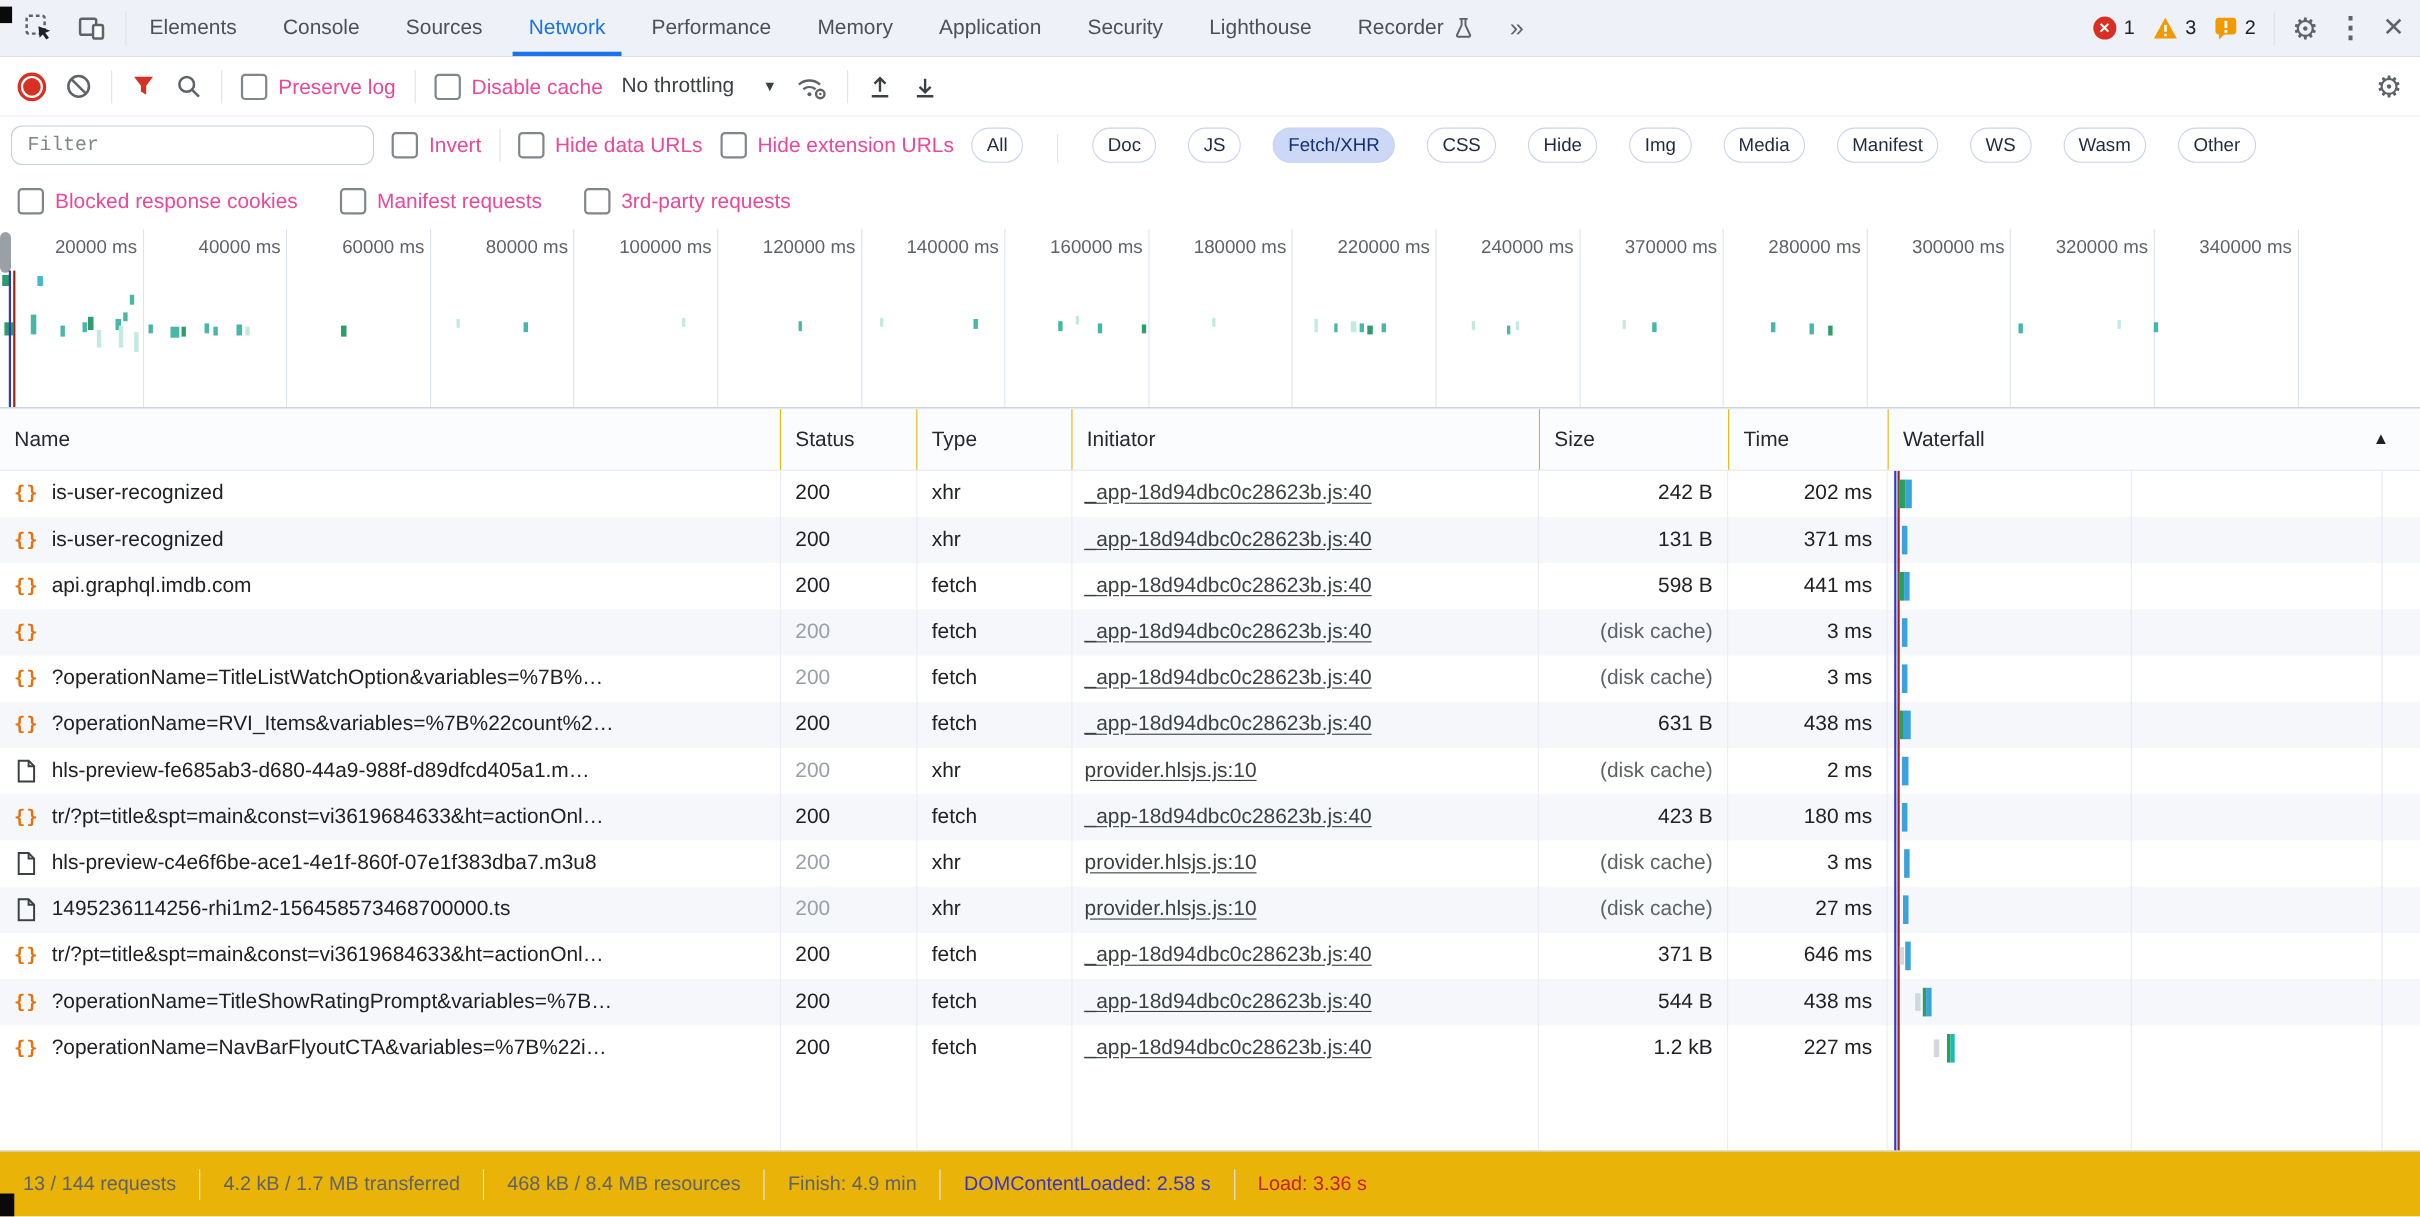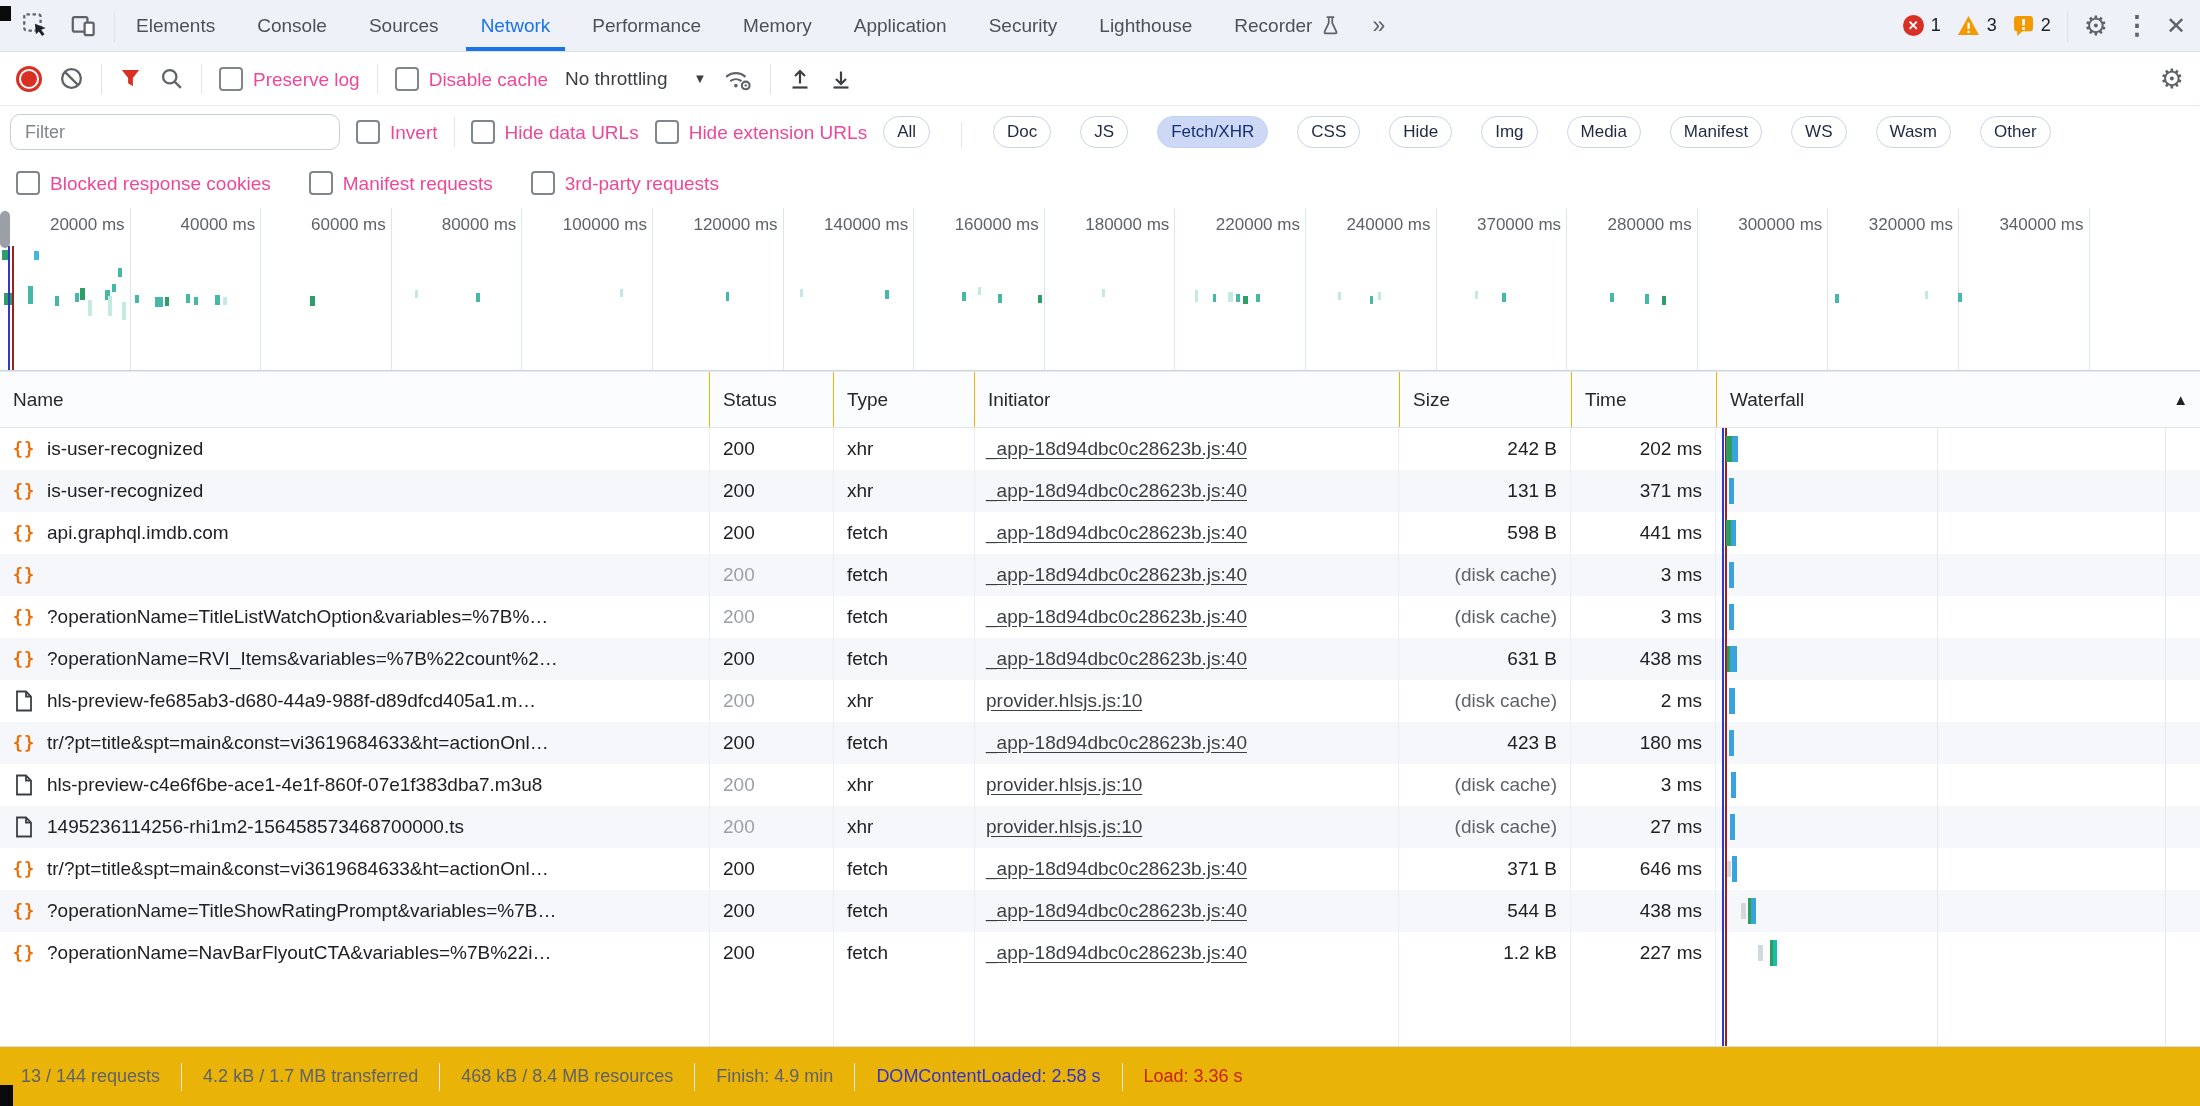--- a/index.html
+++ b/index.html
@@ -32,40 +32,40 @@
   .rec{width:20px;height:20px;border-radius:50%;border:3px solid #d93025;position:relative}
   .rec::after{content:"";position:absolute;inset:2px;border-radius:50%;background:#d93025}
   .vsep{width:1px;height:30px;background:#dfe3ec}
   .ckrow{display:flex;align-items:flex-end;gap:10px;font-size:19px;color:#ec4899;white-space:nowrap}
   .ckbox{width:20px;height:20px;border:2px solid #80868b;border-radius:4px;background:#fff;flex:none}
   .throttle{display:flex;align-items:center;gap:26px;font-size:19px;color:#3c4043}
   .caret{font-size:13px;color:#3c4043}
   .tool-gear-right{margin-left:auto}
   
   .filterbar{top:106px;height:52px;background:#fff;display:flex;align-items:center;gap:16px;padding:0 10px}
-  .filter-input{width:300px;height:34px;border:1px solid #c6cddc;border-radius:10px;padding:0 14px;font-size:18px;color:#a21caf;outline:none;font-family:Liberation Sans, sans-serif}
+  .filter-input{width:300px;height:34px;border:1px solid #c6cddc;border-radius:10px;padding:0 14px;font-size:18px;color:#a21caf;outline:none;font-family:Liberation Mono, monospace}
   .filter-input::placeholder{color:#80868b}
   .chips{display:flex;align-items:flex-end;gap:29px;flex-wrap:nowrap}
   .chip{border:1px solid #ccd4ea;border-radius:17px;padding:5px 13px;font-size:17px;color:#1f2940;white-space:nowrap;background:#fff}
   .chip.sel{background:#ccd8f6;border-color:#c4d2f5;color:#15306e}
   .chip-sep{width:1px;height:26px;background:#e0e4ee;margin:0 2px}
   
   .morefilters{top:158px;height:50px;background:#fff;display:flex;align-items:center;gap:38px;padding:0 16px}
   
   .overview{top:208px;height:163px;background:#fff;border-bottom:1px solid #ccd4e4;overflow:hidden}
   .ov-strip{display:flex;width:2221px;height:100%}
   .ov-seg{width:130.6px;flex:none;border-right:1px solid #dce4f2;box-sizing:border-box;font-size:17px;color:#5f6368;text-align:right;padding:7px 5px 0 0;white-space:nowrap}
   .ov-grip{position:absolute;left:0;top:3px;width:10px;height:37px;background:#9aa0a6;border-radius:5px}
   .ov-mark{position:absolute}
   .ov-line{position:absolute;top:38px;bottom:0;width:2px}
   
   .gridheader{top:371px;height:57px;background:#fbfcfe;border-top:1px solid #e3e8f1;border-bottom:1px solid #dfe4ee;display:flex;align-items:center;font-size:19px;color:#26282c}
   .hcell{height:100%;display:flex;align-items:center;padding-left:13px;box-sizing:border-box;border-right:1px solid #eab308}
   .w-name{width:710px}.w-status{width:124px}.w-type{width:141px}.w-init{width:425px}.w-size{width:172px}.w-time{width:145px}
-  .hcell.w-wf{flex:1;border-right:none;justify-content:space-between;padding-right:12px}
+  .hcell.w-wf{flex:1;border-right:none;justify-content:space-between;padding-right:28px}
   .sortarrow{font-size:15px;color:#202124}
   .gridbody{top:428px;bottom:60px;background:#fff;overflow:hidden}
   .colline{position:absolute;top:0;bottom:0;width:1px;background:#e9edf5}
   .wfline{position:absolute;top:0;bottom:0;width:1px;background:#e3e9f4}
   .evline{position:absolute;top:0;bottom:0;width:2px;z-index:3}
   .row{height:42px;display:flex;align-items:stretch;position:relative;font-size:19px}
   .row.stripe{background:#f5f7fb}
   .cell{display:flex;align-items:center;box-sizing:border-box;overflow:hidden;white-space:nowrap}
   .c-name{padding-left:12px;gap:11px}
   .braces{color:#e8710a;font-weight:700;font-size:17px;font-family:"DejaVu Sans Mono",monospace;letter-spacing:1px;flex:none}

